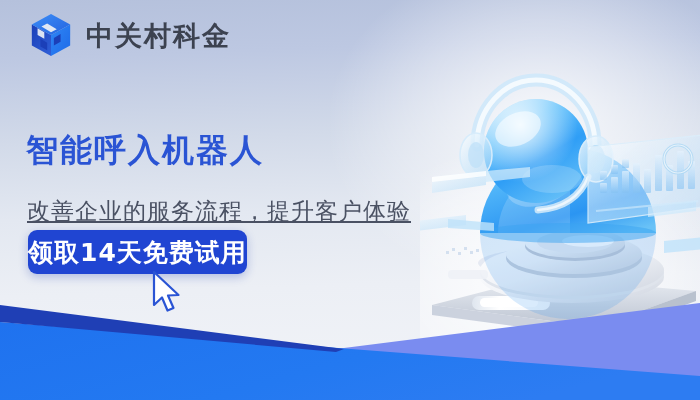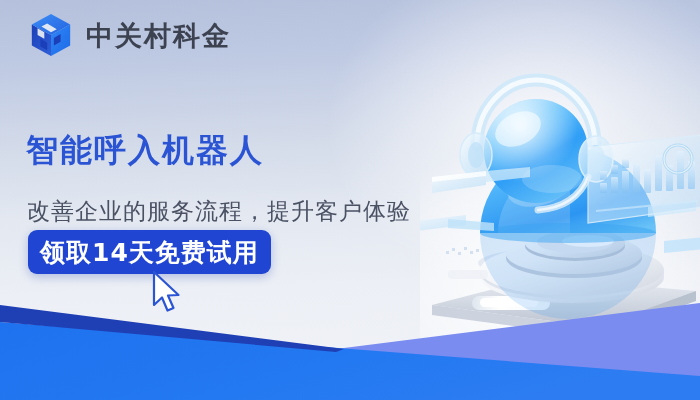--- a/index.html
+++ b/index.html
@@ -40,24 +40,25 @@
     position:absolute;left:26px;top:111px;
     font-size:32px;font-weight:700;color:#2a54d4;letter-spacing:2px;
     line-height:1.18;white-space:nowrap;
     font-family:"DejaVu Sans","Liberation Sans",sans-serif;
   }
   .subline{
     position:absolute;left:27px;top:174px;
     font-size:23px;font-weight:400;color:#4a5163;letter-spacing:1px;
     line-height:1.3;white-space:nowrap;
     font-family:"DejaVu Sans","Liberation Sans",sans-serif;
+    text-decoration:underline;
   }
   .cta{
     position:absolute;left:28px;top:230px;
-    height:44px;padding:0 12px;
+    height:44px;padding:0 0;
     display:flex;align-items:center;justify-content:center;
     background:#2045d2;border-radius:9px;border:0;cursor:pointer;
     box-shadow:0 3px 10px rgba(28,62,175,.28);
   }
   .cta-label{
     font-size:25px;font-weight:700;color:#ffffff;letter-spacing:1px;
     line-height:1;white-space:nowrap;
     font-family:"DejaVu Sans","Liberation Sans",sans-serif;
   }
 

